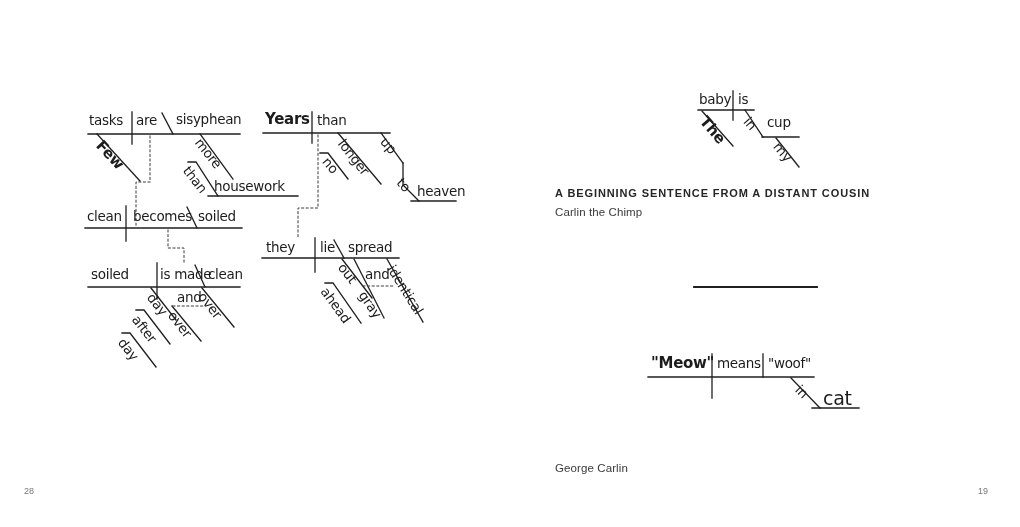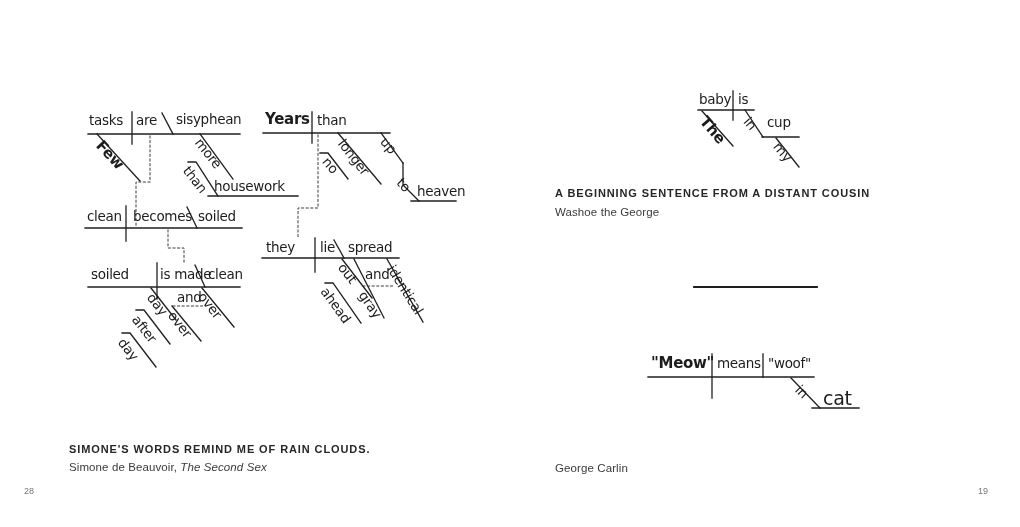--- a/index.html
+++ b/index.html
@@ -134,35 +134,31 @@
 
   <span class="w" style="left:266px;top:241px">they</span>
   <span class="w" style="left:320px;top:241px">lie</span>
   <span class="w" style="left:348px;top:241px">spread</span>
   <span class="w r52" style="left:346px;top:261px">out</span>
   <span class="w r54" style="left:329px;top:285px">ahead</span>
   <span class="w" style="left:365px;top:268px">and</span>
   <span class="w r55" style="left:367px;top:289px">gray</span>
   <span class="w r58" style="left:396px;top:263px">identical</span>
 
-  <div class="cap cap-h" style="left:69px;top:443px">SIMONE'S WORDS REMIND ME OF RAIN CLOUDS.</div>
-  <div class="cap cap-s" style="left:69px;top:461px">
-    <span>Simone de Beauvoir, </span><span class="it">The Second Sex</span>
-  </div>
   <div class="pagenum" style="left:24px;top:486px">28</div>
 
   <span class="w" style="left:699px;top:93px">baby</span>
   <span class="w" style="left:738px;top:93px">is</span>
   <span class="w b r49" style="left:708px;top:114px">The</span>
   <span class="w r49" style="left:751px;top:115px">in</span>
   <span class="w" style="left:767px;top:116px">cup</span>
   <span class="w r50" style="left:781px;top:140px">my</span>
 
   <div class="cap cap-h" style="left:555px;top:187px">A BEGINNING SENTENCE FROM A DISTANT COUSIN</div>
-  <div class="cap cap-s" style="left:555px;top:206px">Washoe the George</div>
+  <div class="cap cap-s" style="left:555px;top:206px">Carlin the Chimp</div>
 
   <span class="w b" style="left:651px;top:356px">"Meow"</span>
   <span class="w" style="left:717px;top:357px">means</span>
   <span class="w" style="left:768px;top:357px">"woof"</span>
   <span class="w r45" style="left:802px;top:383px">in</span>
   <span class="w" style="left:823px;top:389px;font-size:19px">cat</span>
 
   <div class="cap cap-s" style="left:555px;top:462px">George Carlin</div>
   <div class="pagenum" style="left:978px;top:486px">19</div>
 

